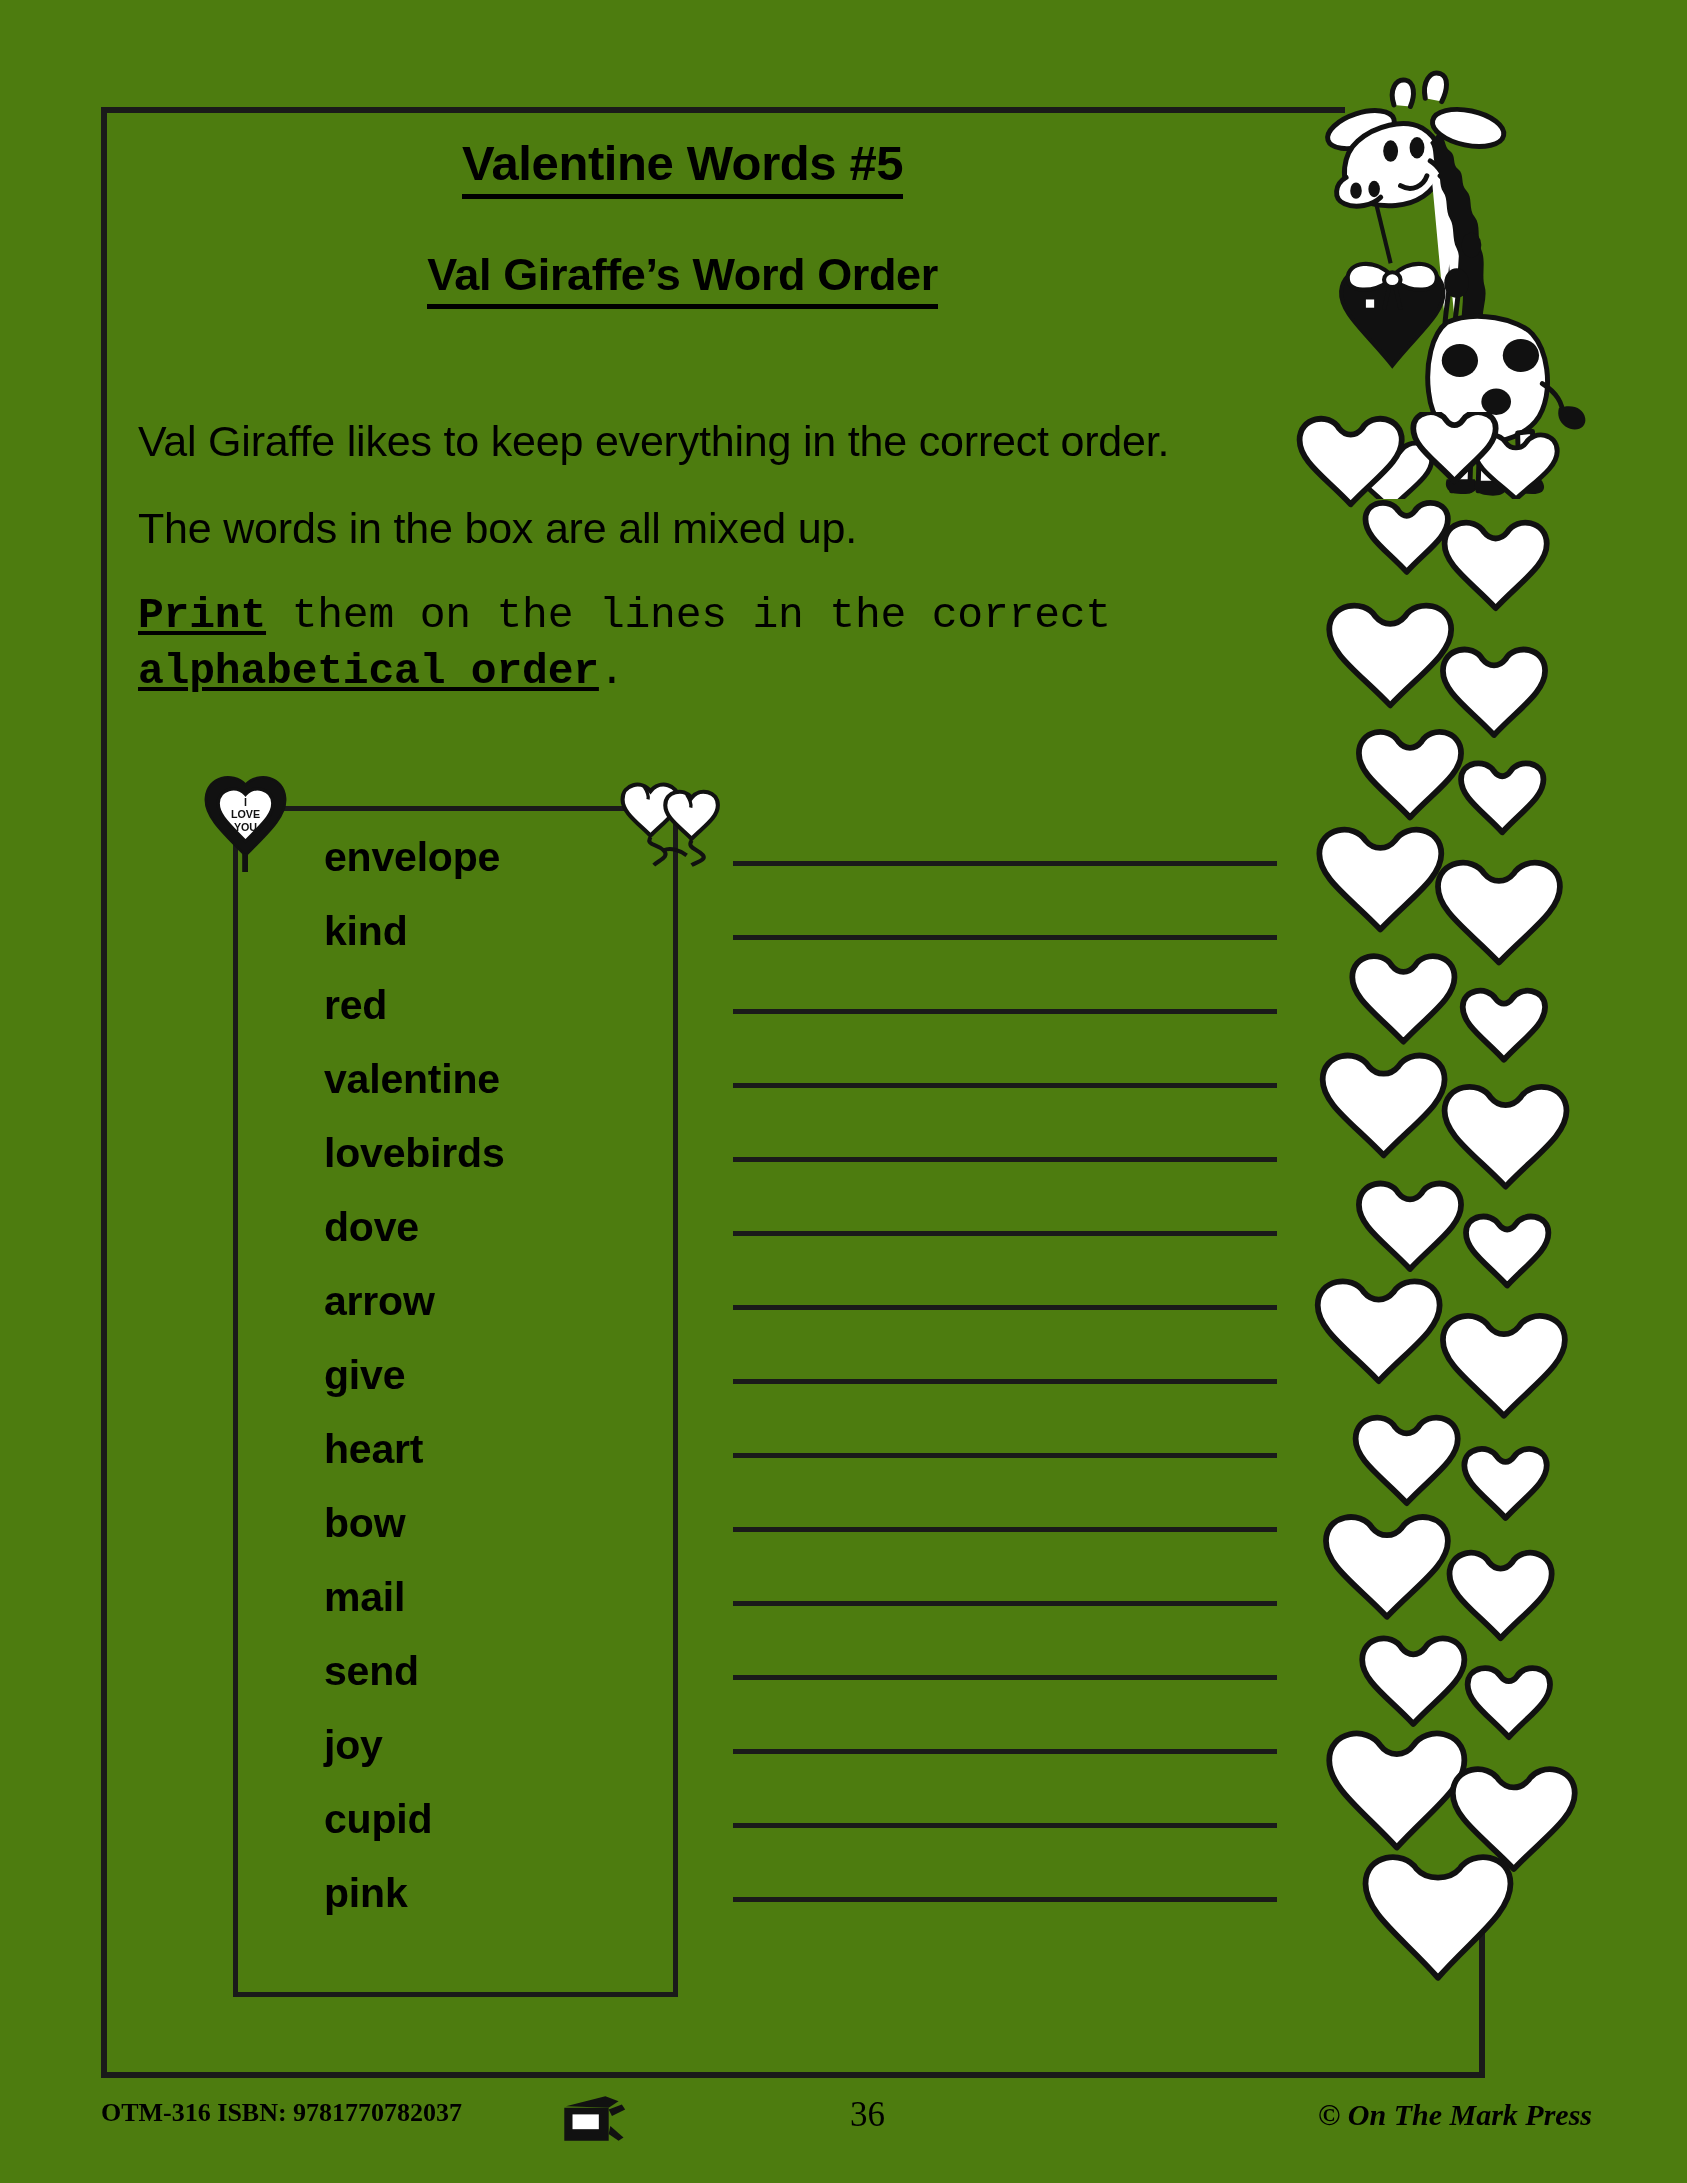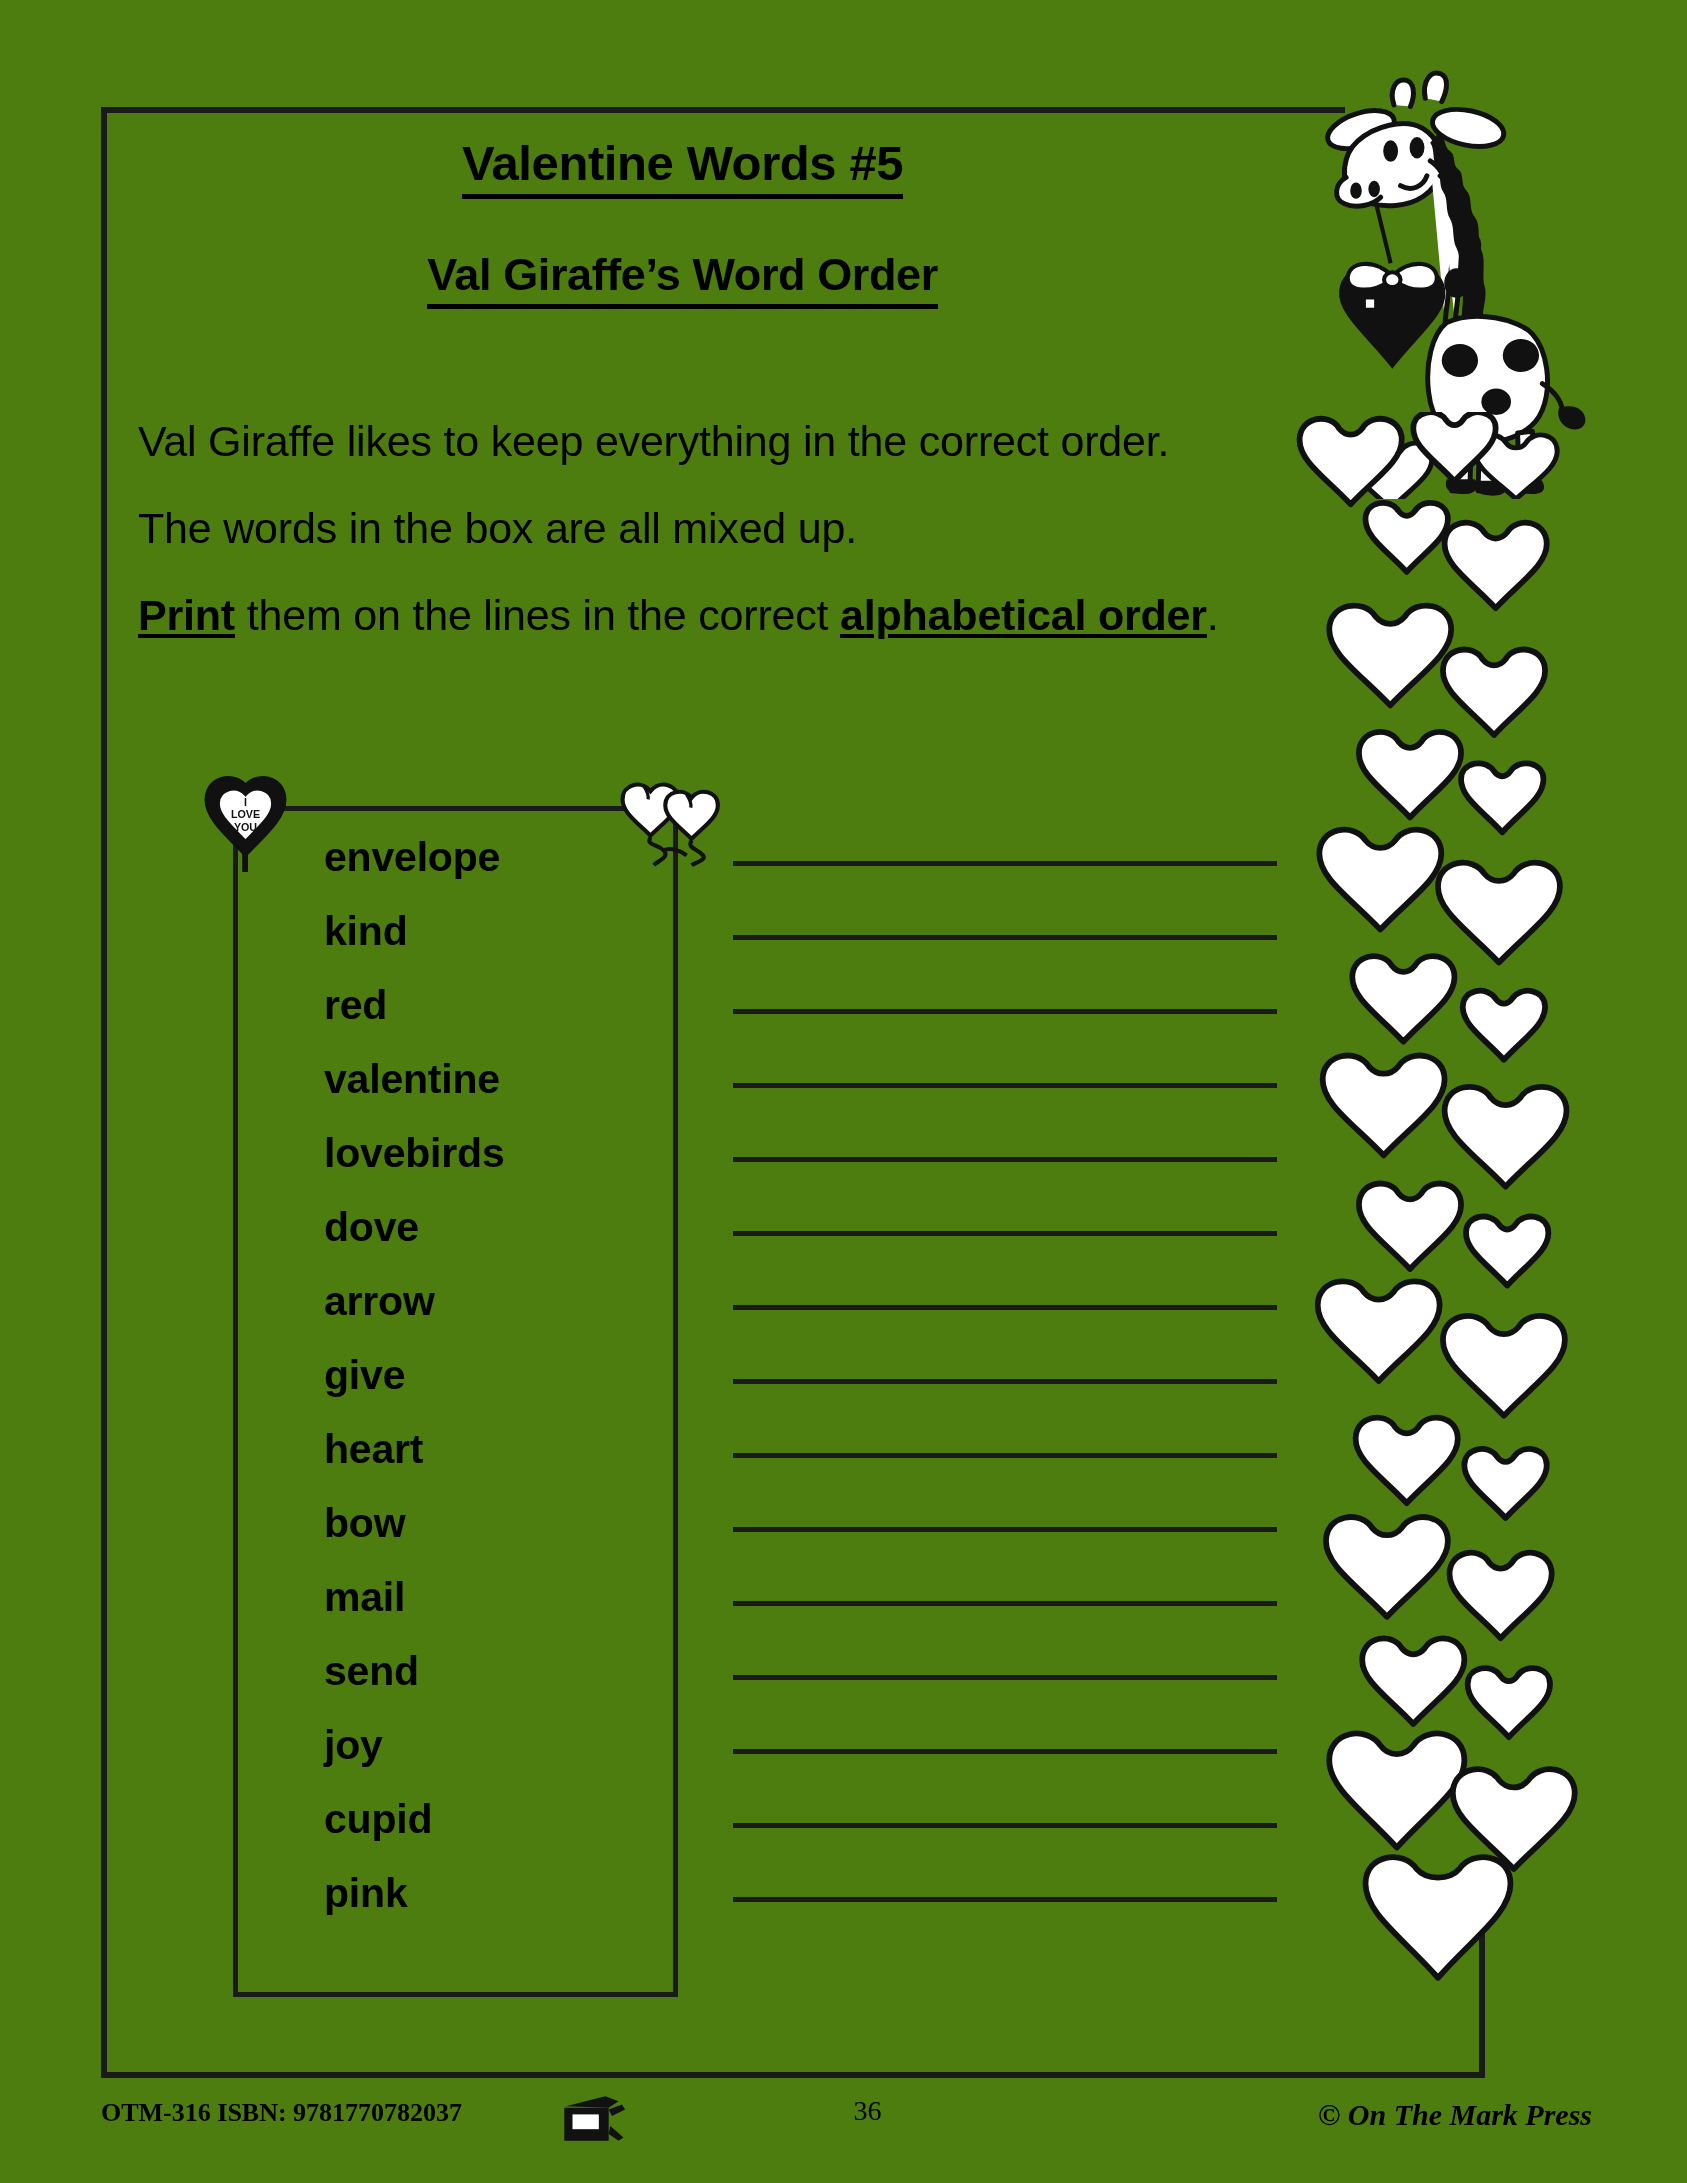--- a/index.html
+++ b/index.html
@@ -91,21 +91,21 @@
     left: 138px;
     top: 414px;
     width: 1203px;
   }
   .para {
     font-size: 43px;
     line-height: 1.30;
     margin: 0 0 31px 0;
     letter-spacing: -0.2px;
   }
-  .para.last { margin-bottom: 12px; }
+  .para.last { margin-bottom: 12px; font-family: Liberation Mono, monospace; }
   .em-underline {
     font-weight: bold;
     text-decoration: underline;
     text-underline-offset: 4.1px;
     text-decoration-thickness: 4.1px;
   }
 
   
   .word-box {
     position: absolute;
@@ -204,21 +204,21 @@
     width: 74px;
     height: 51px;
   }
   .footer-page {
     position: absolute;
     left: 684px;
     top: 1.6px;
     width: 165px;
     text-align: center;
     font-family: "Liberation Serif", serif;
-    font-size: 28px;
+    font-size: 35px;
   }
   .footer-right {
     position: absolute;
     right: 0px;
     top: 5px;
     font-family: "Liberation Serif", serif;
     font-size: 30px;
     font-weight: bold;
     white-space: nowrap;
     font-style: italic;

